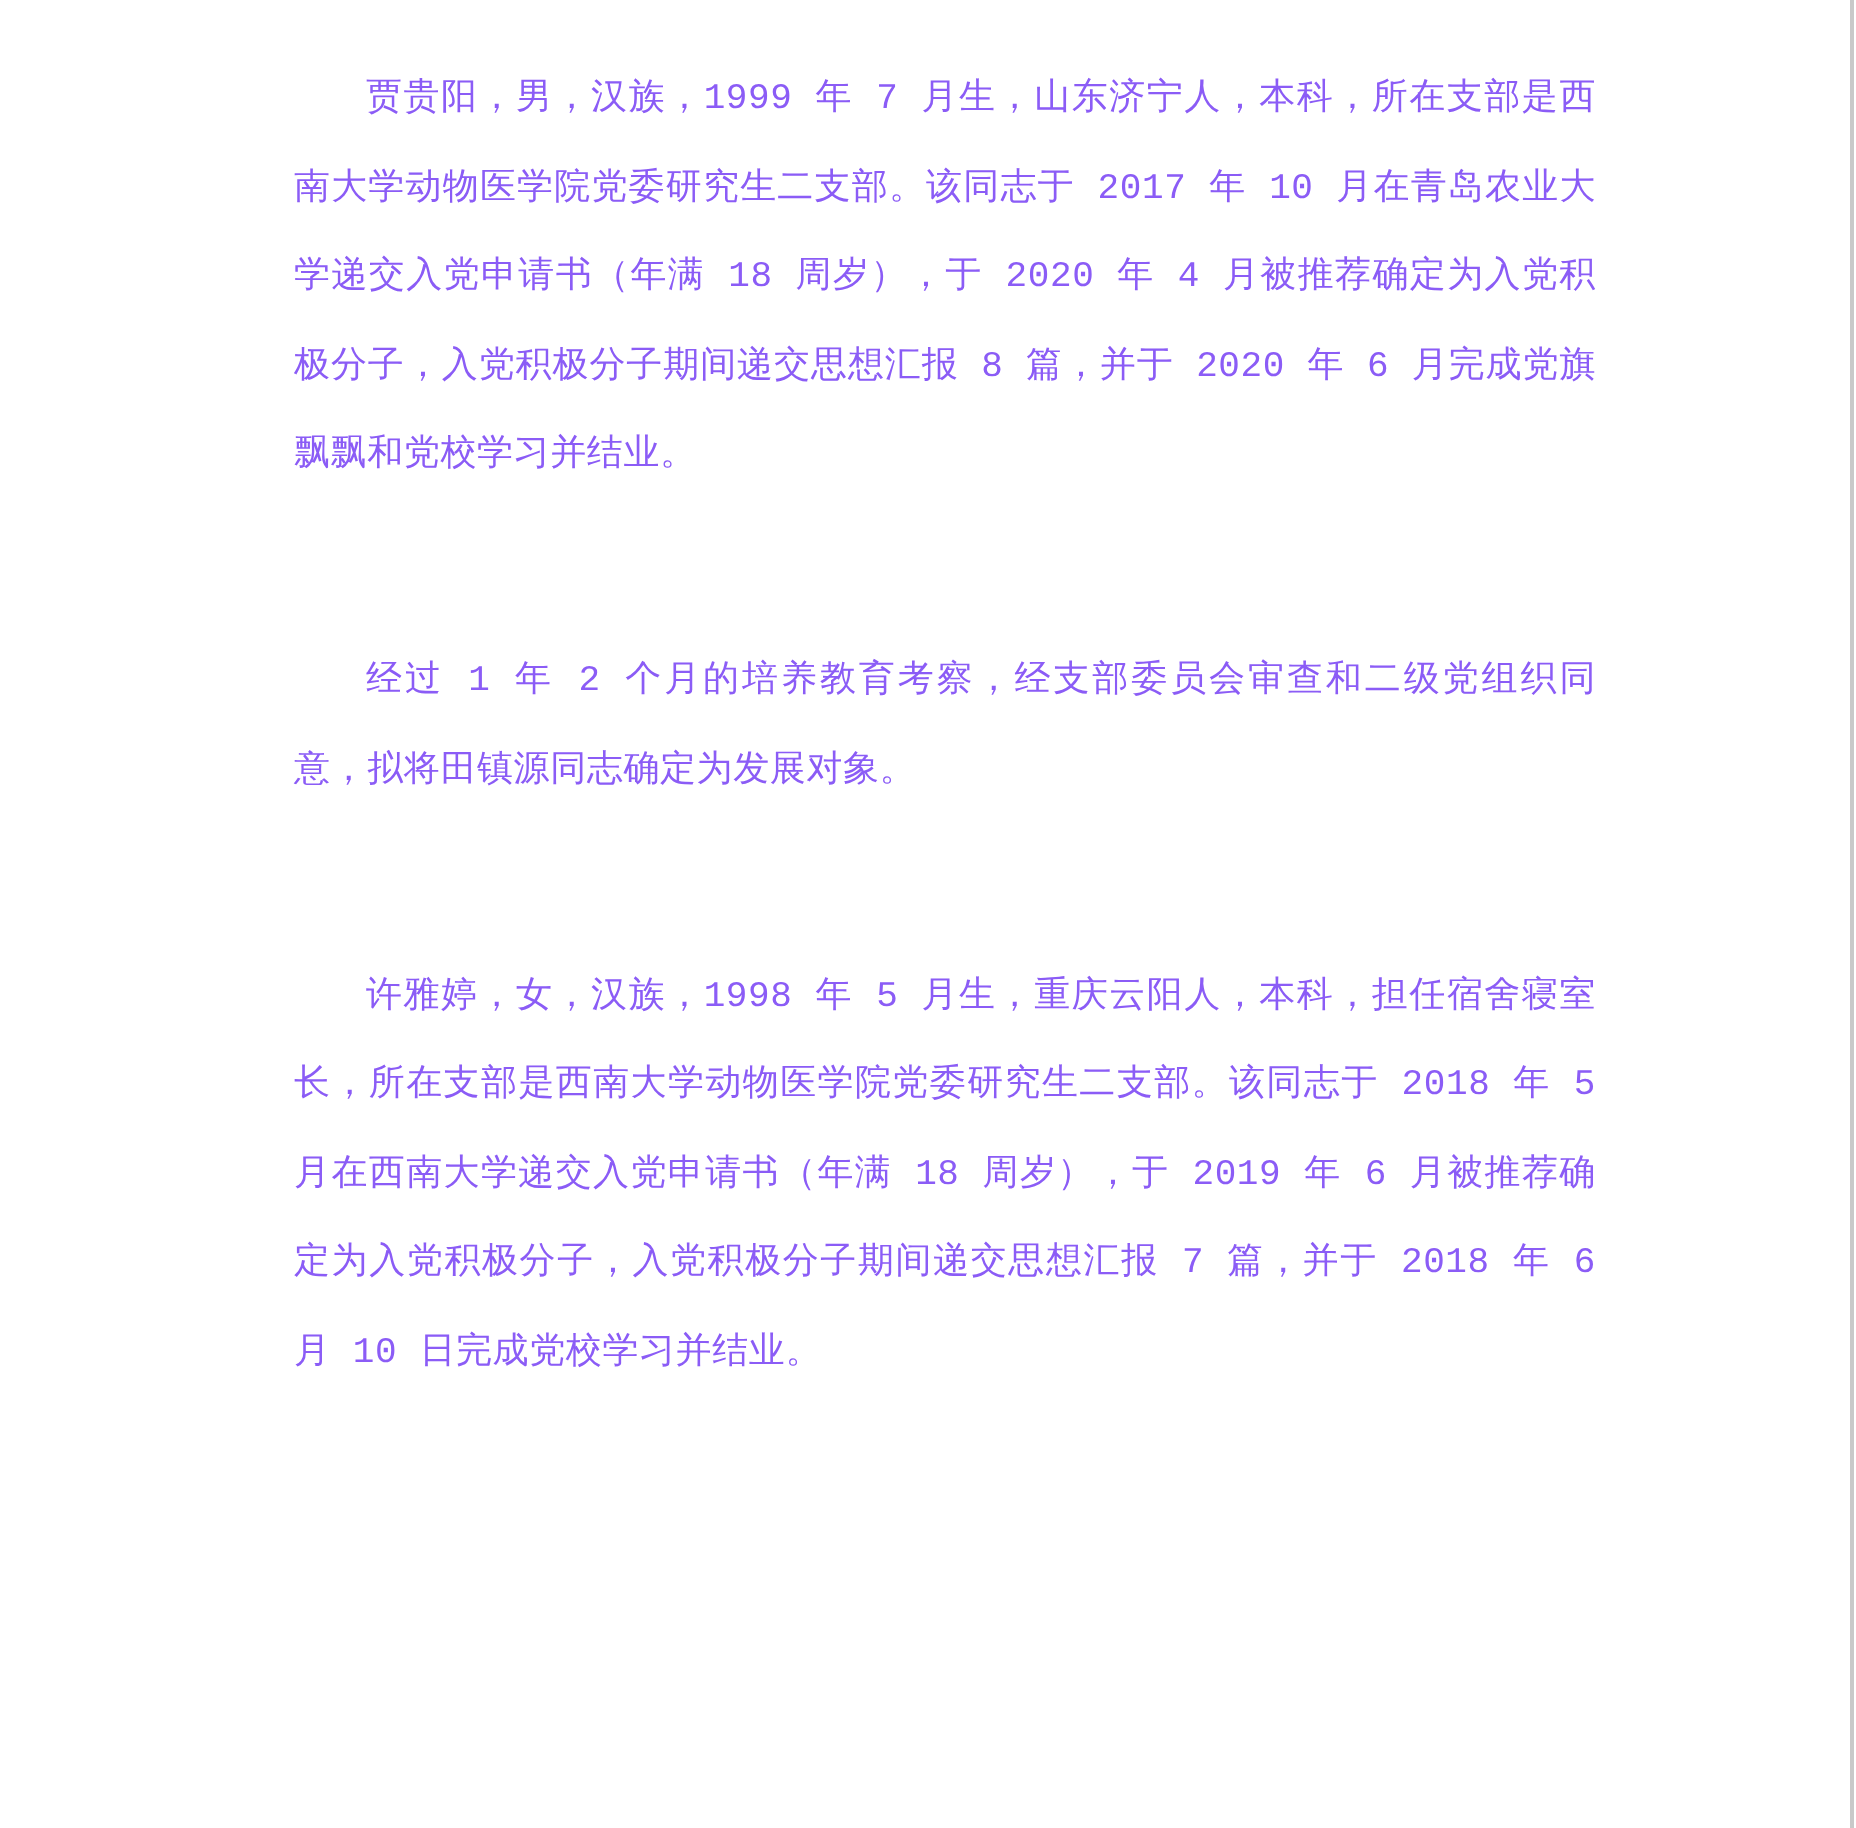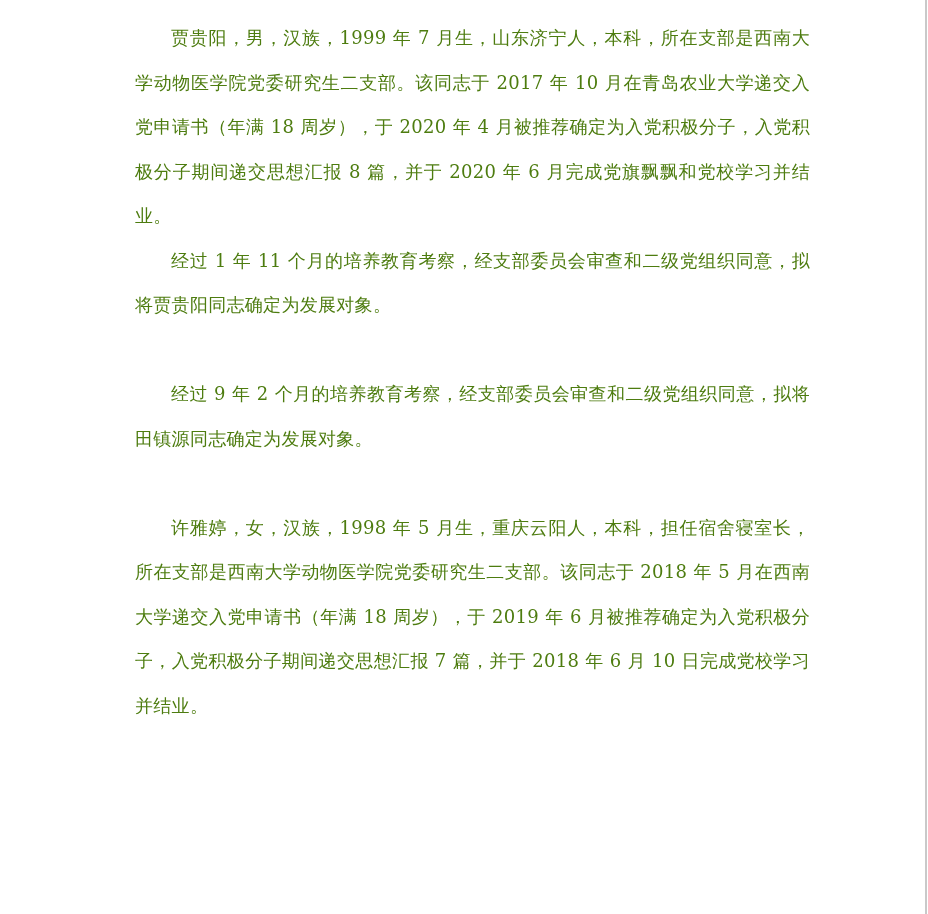--- a/index.html
+++ b/index.html
@@ -18,56 +18,56 @@
     position: absolute;
     top: 0;
     left: 0;
     width: 928px;
     height: 914px;
     background: #ffffff;
     box-sizing: border-box;
     padding: 16px 118px 0 135px;
   }
   .para {
-    margin: 0;
+    margin: 12px;
     padding: 0;
     font-size: 18px;
     line-height: 44.5px;
-    color: #4d7c0f;
+    color: #8b5cf6;
     text-align: justify;
     text-indent: 2em;
     letter-spacing: 0.3px;
     word-break: break-all;
+    font-family: Liberation Mono, monospace;
   }
   .blank-line {
     height: 44.5px;
   }
   .page-edge-line {
     position: absolute;
     top: 0;
     right: 1px;
     width: 2px;
     height: 914px;
     background: #c9c9c9;
   }
 </style>
 </head>
 <body>
 
 <div class="doc-page">
 
   <section>
     <p class="para">贾贵阳，男，汉族，1999 年 7 月生，山东济宁人，本科，所在支部是西南大学动物医学院党委研究生二支部。该同志于 2017 年 10 月在青岛农业大学递交入党申请书（年满 18 周岁），于 2020 年 4 月被推荐确定为入党积极分子，入党积极分子期间递交思想汇报 8 篇，并于 2020 年 6 月完成党旗飘飘和党校学习并结业。</p>
-    <p class="para">经过 1 年 11 个月的培养教育考察，经支部委员会审查和二级党组织同意，拟将贾贵阳同志确定为发展对象。</p>
   </section>
 
   <div class="blank-line"></div>
 
   <section>
-    <p class="para">经过 9 年 2 个月的培养教育考察，经支部委员会审查和二级党组织同意，拟将田镇源同志确定为发展对象。</p>
+    <p class="para">经过 1 年 2 个月的培养教育考察，经支部委员会审查和二级党组织同意，拟将田镇源同志确定为发展对象。</p>
   </section>
 
   <div class="blank-line"></div>
 
   <section>
     <p class="para">许雅婷，女，汉族，1998 年 5 月生，重庆云阳人，本科，担任宿舍寝室长，所在支部是西南大学动物医学院党委研究生二支部。该同志于 2018 年 5 月在西南大学递交入党申请书（年满 18 周岁），于 2019 年 6 月被推荐确定为入党积极分子，入党积极分子期间递交思想汇报 7 篇，并于 2018 年 6 月 10 日完成党校学习并结业。</p>
 
   </section>
 
 </div>

